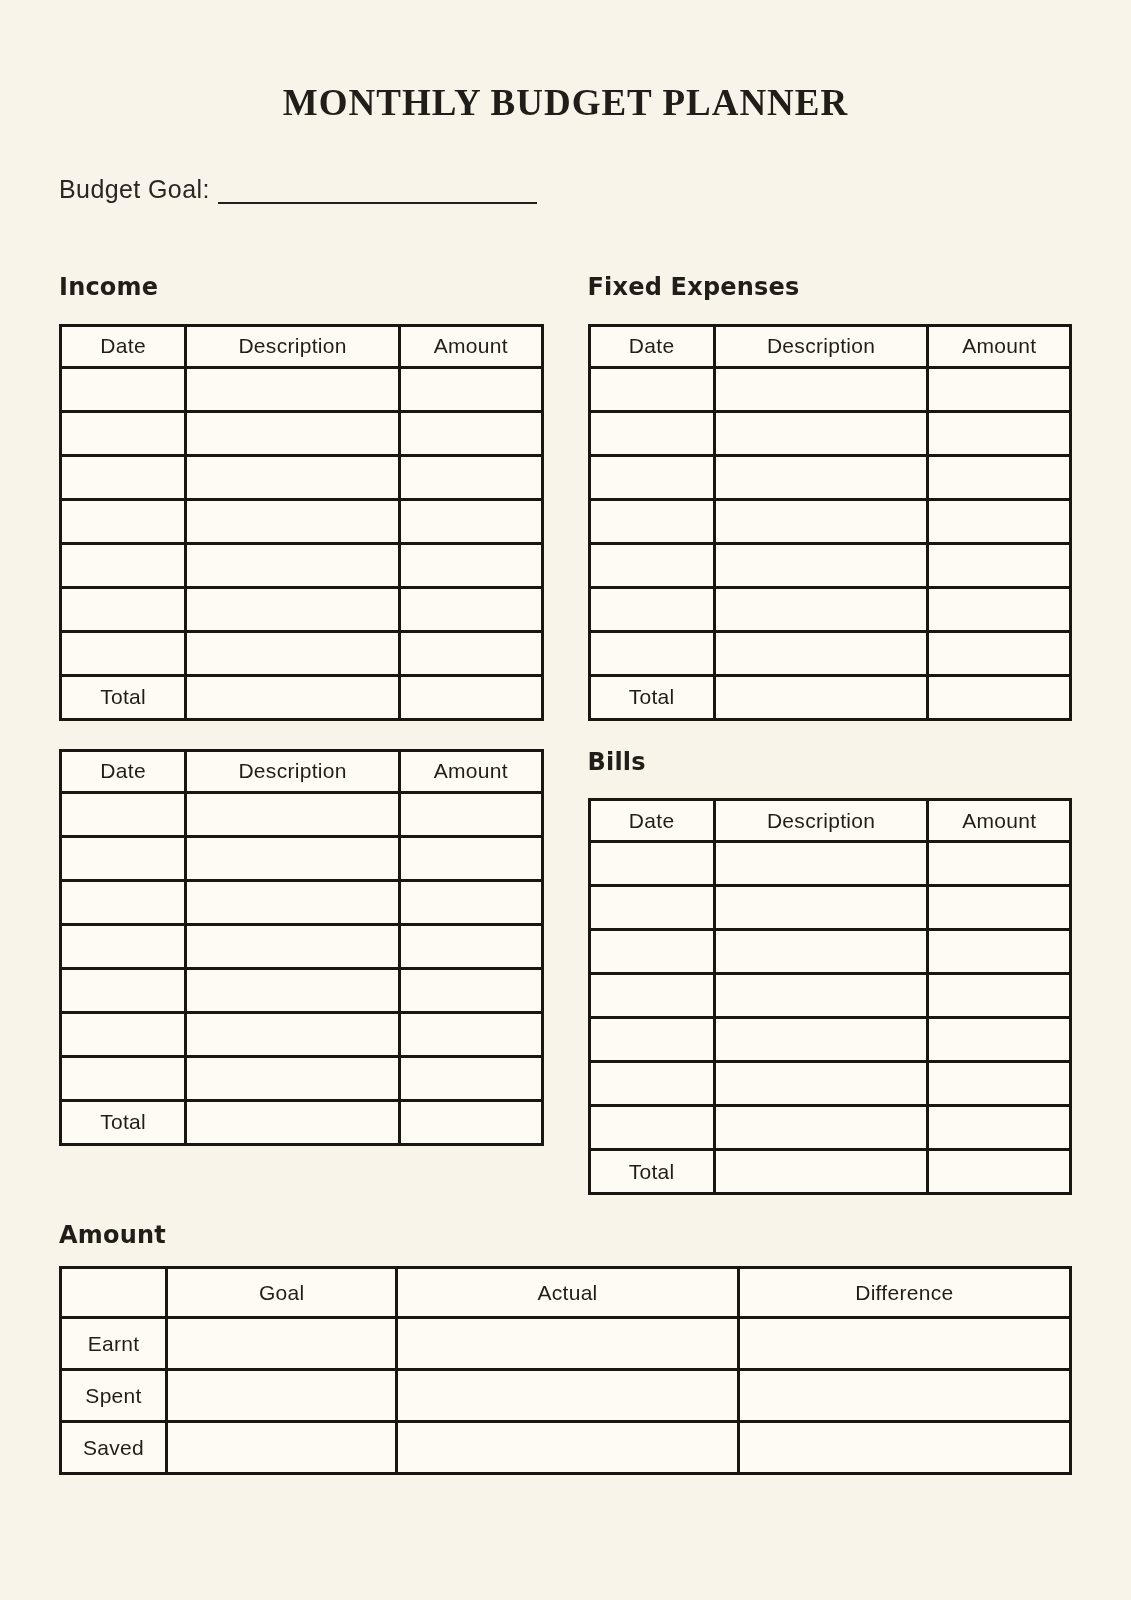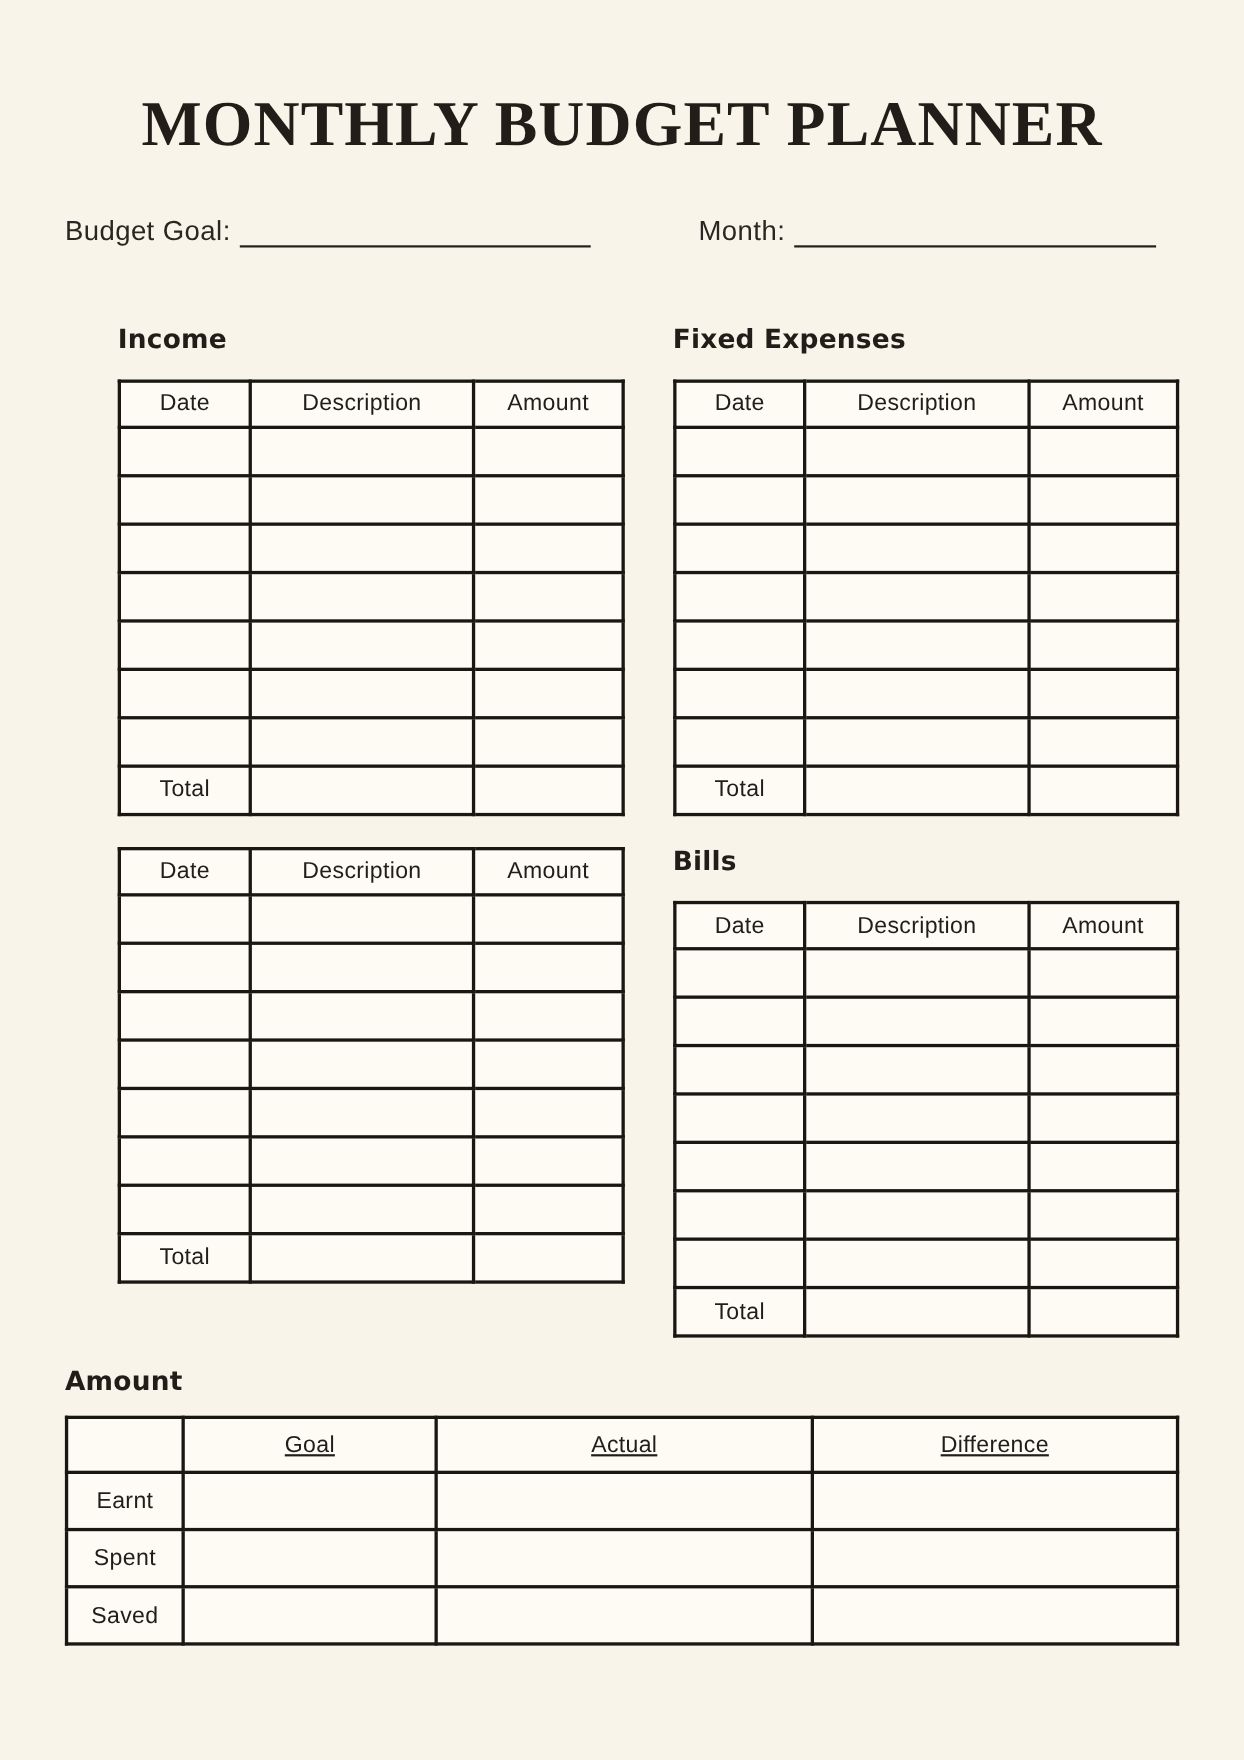--- a/index.html
+++ b/index.html
@@ -13,39 +13,39 @@
   .sheet{
     width:1131px;height:1600px;box-sizing:border-box;
     padding:84px 59px 0 59px;
     background:var(--page-bg);
     overflow:hidden;
   }
   .title{
     margin:0;text-align:center;
     font-family:"Liberation Serif",serif;
     font-weight:bold;
-    font-size:58px;line-height:1;
+    font-size:37px;line-height:1;
     letter-spacing:1px;
     color:var(--text);
   }
   .fields-row{display:flex;align-items:flex-end;margin-top:53px;}
   .field{display:flex;align-items:flex-end;}
   .field-goal{width:478px;}
   .field-month{width:416px;margin-left:auto;margin-right:21px;}
   .field-label{
     font-size:25px;line-height:1.25;white-space:nowrap;
     letter-spacing:0.4px;color:#2a2722;font-weight:400;
   }
   .field-line{
     flex:1;border-bottom:2px solid #22201c;
     margin-left:8px;margin-bottom:1px;height:0;
   }
   .grid{
     display:grid;grid-template-columns:1fr 1fr;
-    column-gap:44px;row-gap:28px;margin-top:69px;margin-left:48px;
+    column-gap:44px;row-gap:28px;margin-top:69px;
   }
   .section-heading{
     font-family:"DejaVu Sans",sans-serif;
     font-weight:bold;font-size:24px;line-height:1.1;
     margin:0 0 23px 0;color:var(--text);letter-spacing:0.2px;
   }
   table{
     width:100%;border-collapse:collapse;table-layout:fixed;
     background:var(--cell-bg);
   }
@@ -57,41 +57,37 @@
     padding:0;overflow:hidden;
   }
   .entry-table thead tr{height:42px;}
   .entry-table tbody tr{height:44px;}
   .entry-table tfoot tr{height:44px;}
   .entry-table col:nth-child(1){width:26%;}
   .entry-table col:nth-child(2){width:44.4%;}
   .entry-table col:nth-child(3){width:29.6%;}
   .recap-section{margin-top:27px;}
   .recap-section .section-heading{margin-bottom:18px;}
-  .recap-table thead tr{height:50px;text-decoration:underline;}
+  .recap-table thead tr{height:50px;}
   .recap-table tbody tr{height:52px;padding-left:12px;}
   .recap-table col:nth-child(1){width:10.5%;}
   .recap-table col:nth-child(2){width:22.8%;}
   .recap-table col:nth-child(3){width:33.8%;}
   .recap-table col:nth-child(4){width:32.9%;}
 </style>
 </head>
 <body>
 
 <div class="sheet">
 
   <h1 class="title">MONTHLY BUDGET PLANNER</h1>
 
   <div class="fields-row">
     <div class="field field-goal">
       <span class="field-label">Budget Goal:</span>
-      <span class="field-line"></span>
-    </div>
-    <div class="field field-month">
-      <span class="field-label">Month:</span>
       <span class="field-line"></span>
     </div>
   </div>
 
   <div class="grid">
     <section>
       <h2 class="section-heading">Income</h2>
       <div>
           <table class="entry-table">
             <colgroup>

